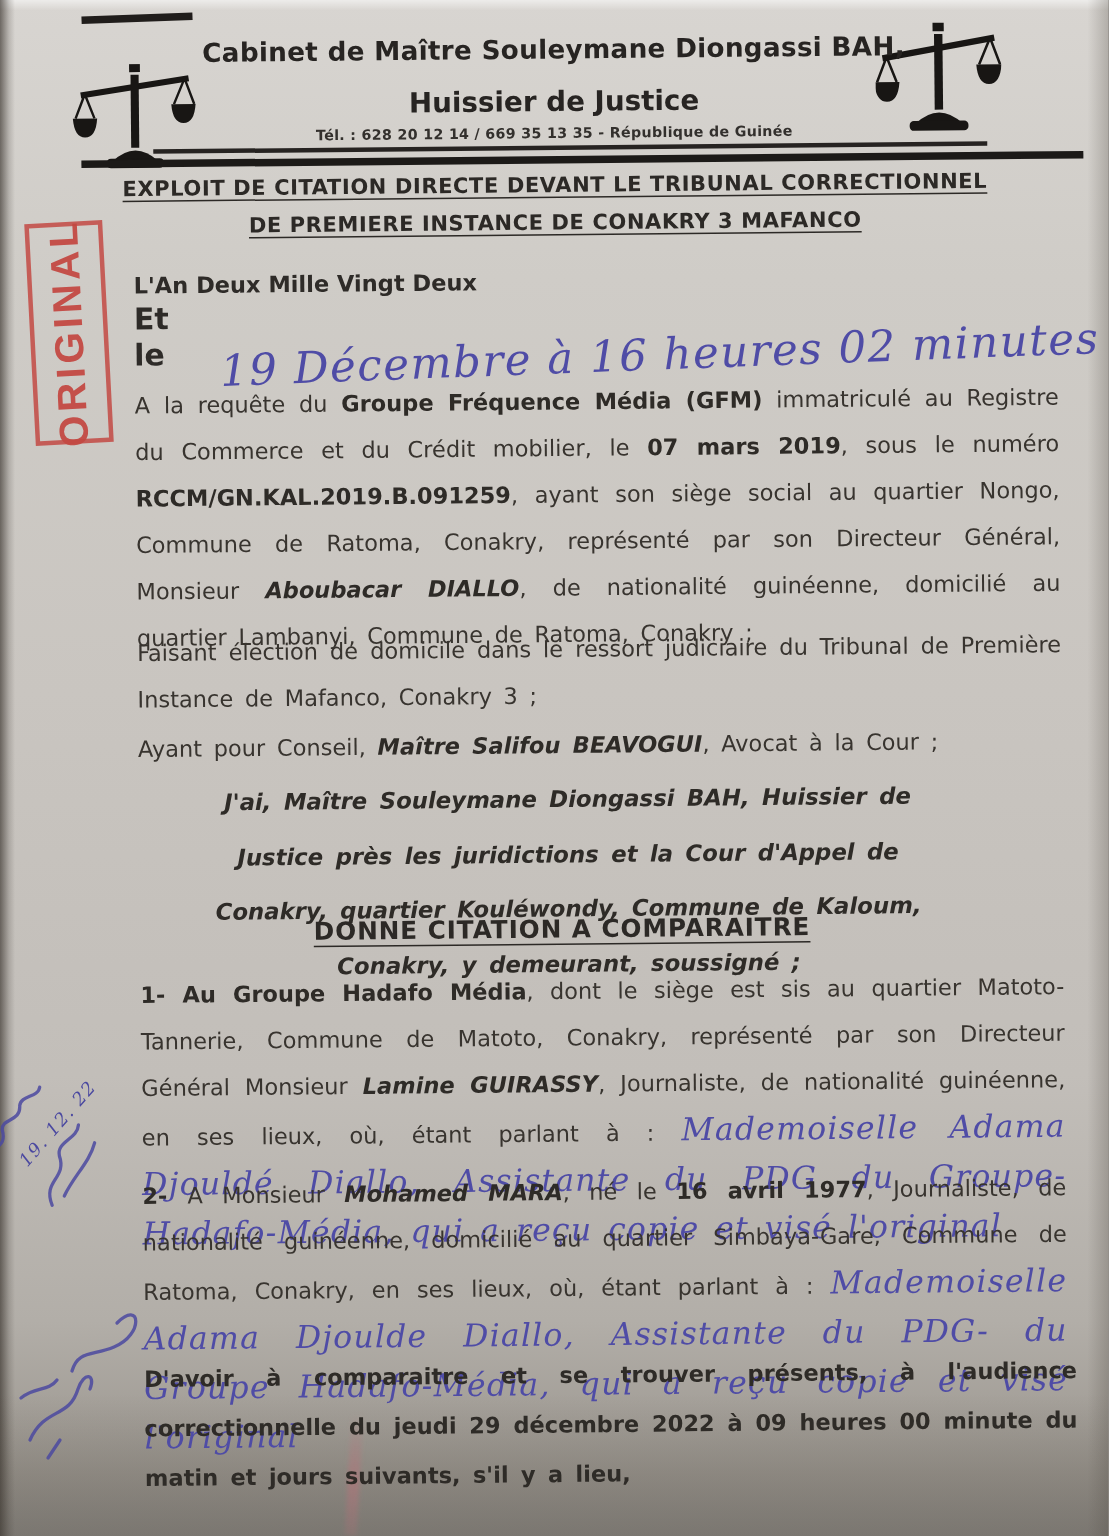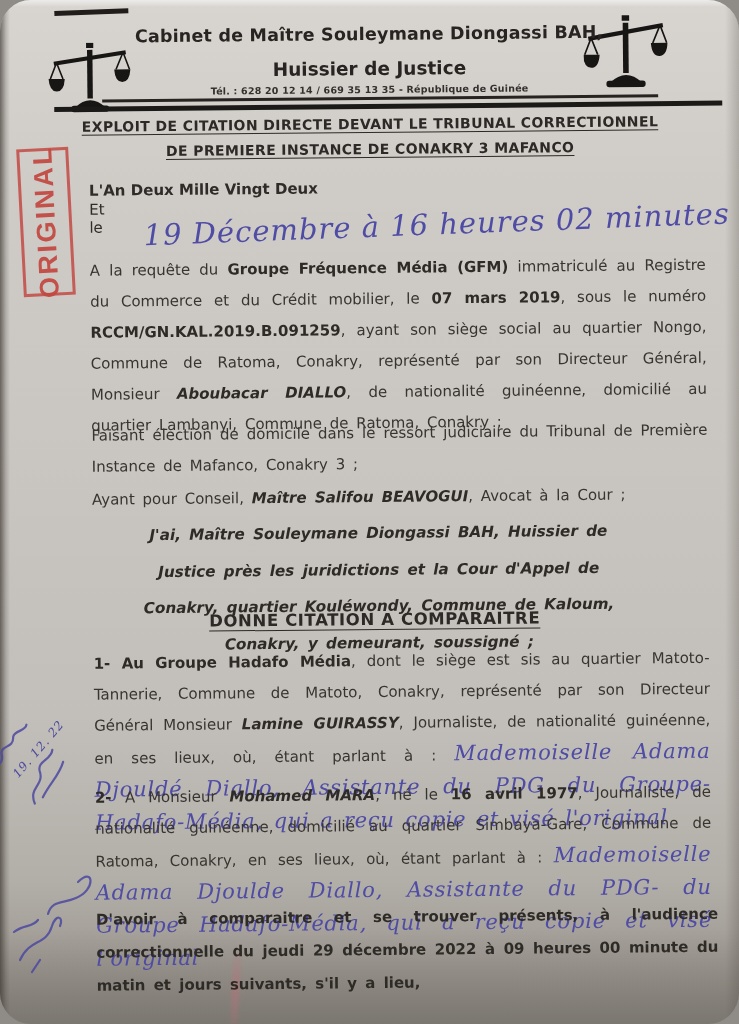--- a/index.html
+++ b/index.html
@@ -1,17 +1,17 @@
 <!DOCTYPE html>
 <html><head>
 <meta charset="utf-8">
 <style>
   html,body{margin:0;padding:0;}
   body{width:739px;height:1024px;overflow:hidden;background:#8f8b86;font-family:"DejaVu Sans","Liberation Sans",sans-serif;}
-  .scan{position:relative;width:739px;height:1024px;overflow:hidden;border-radius:31px;}
+  .scan{position:relative;width:739px;height:1024px;overflow:hidden;}
   .paper{position:absolute;inset:0;
     background:linear-gradient(180deg,#d8d5d1 0%,#cfccc7 18%,#c9c5c0 45%,#c2beb9 70%,#b2aea8 86%,#9a958e 96%,#918d88 100%);}
   .edge-left{position:absolute;left:0;top:0;width:10px;height:1024px;
     background:linear-gradient(90deg,rgba(52,46,40,.65),rgba(52,46,40,.18) 60%,rgba(52,46,40,0));}
   .edge-top{position:absolute;left:0;top:0;width:739px;height:7px;background:linear-gradient(180deg,rgba(255,255,255,.55),rgba(255,255,255,0));}
   .edge-right{position:absolute;right:0;top:0;width:14px;height:1024px;background:linear-gradient(270deg,rgba(80,74,66,.28),rgba(80,74,66,0));}
   .bottom-shade{position:absolute;left:0;bottom:0;width:739px;height:95px;
     background:linear-gradient(180deg,rgba(70,66,58,0),rgba(70,66,58,.30));}
   .pink-smudge{position:absolute;left:232px;top:942px;width:8px;height:82px;transform:rotate(3deg);
     background:linear-gradient(180deg,rgba(205,120,132,0),rgba(198,108,120,.40) 55%,rgba(198,108,120,.15));filter:blur(1.5px);}
@@ -30,21 +30,21 @@
   .rule-thin{position:absolute;left:102px;top:97px;width:556px;height:3px;background:#262321;}
   .rule-thick{position:absolute;left:54px;top:104px;width:668px;height:5px;background:#1c1a18;}
 
   .doc-title{position:absolute;left:0;width:739px;text-align:center;font-weight:bold;font-size:14px;letter-spacing:.4px;color:#2c2926;}
   .doc-title span{text-decoration:underline;text-underline-offset:3px;}
   .title1{top:116px;}
   .title2{top:141px;}
 
   .yearline{position:absolute;left:88px;top:179px;font-weight:bold;font-size:15px;color:#2e2b28;}
   .dateline{position:absolute;left:88px;top:198px;width:640px;display:flex;align-items:flex-end;}
-  .date-prefix{font-weight:normal;font-size:15px;color:#2e2b28;padding-bottom:8px;}
+  .date-prefix{font-weight:bold;font-size:20px;color:#2e2b28;padding-bottom:8px;}
   .hw{color:#4f4ca6;font-family:"DejaVu Serif","Liberation Serif",serif;font-style:italic;}
   .hw-date{font-size:29px;margin-left:34px;letter-spacing:1px;transform:rotate(-1.6deg);white-space:nowrap;}
 
   .para{position:absolute;left:88px;width:616px;font-size:15px;line-height:31px;text-align:justify;word-spacing:3px;color:#38342f;}
   .p-requete{top:253px;}
   .p-election{top:418px;}
   .p-conseil{top:482px;}
   .p-huissier{top:515px;left:128px;width:492px;text-align:center;line-height:36.5px;font-size:15.2px;}
   .p-heading{position:absolute;left:0;top:610px;width:739px;text-align:center;font-weight:bold;font-size:16.5px;letter-spacing:.6px;color:#2c2926;}
   .p-heading span{text-decoration:underline;text-underline-offset:4px;}

